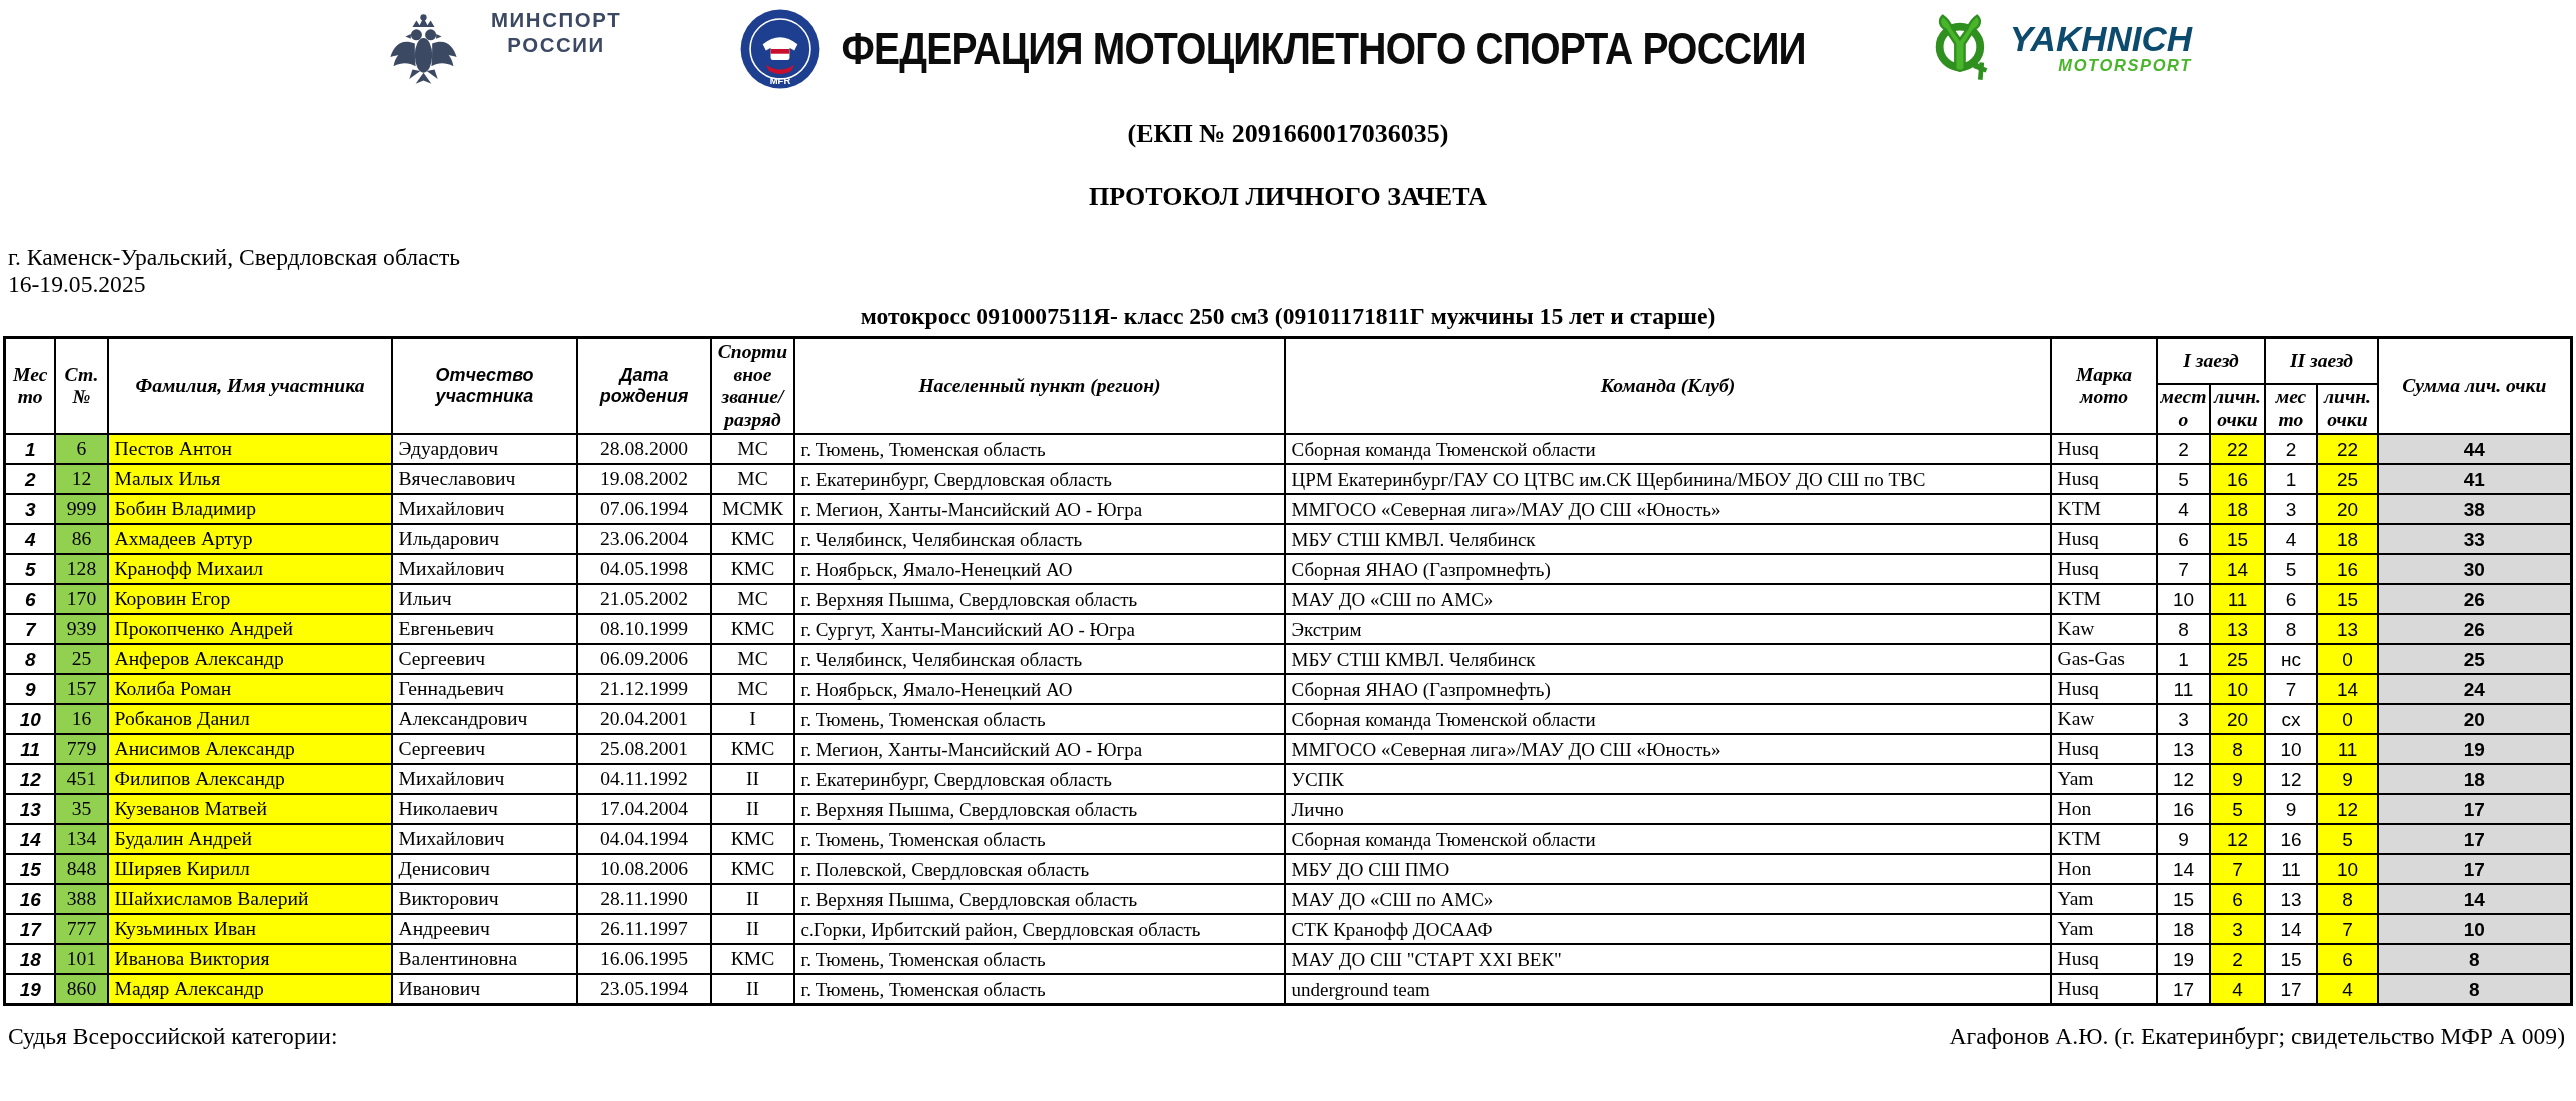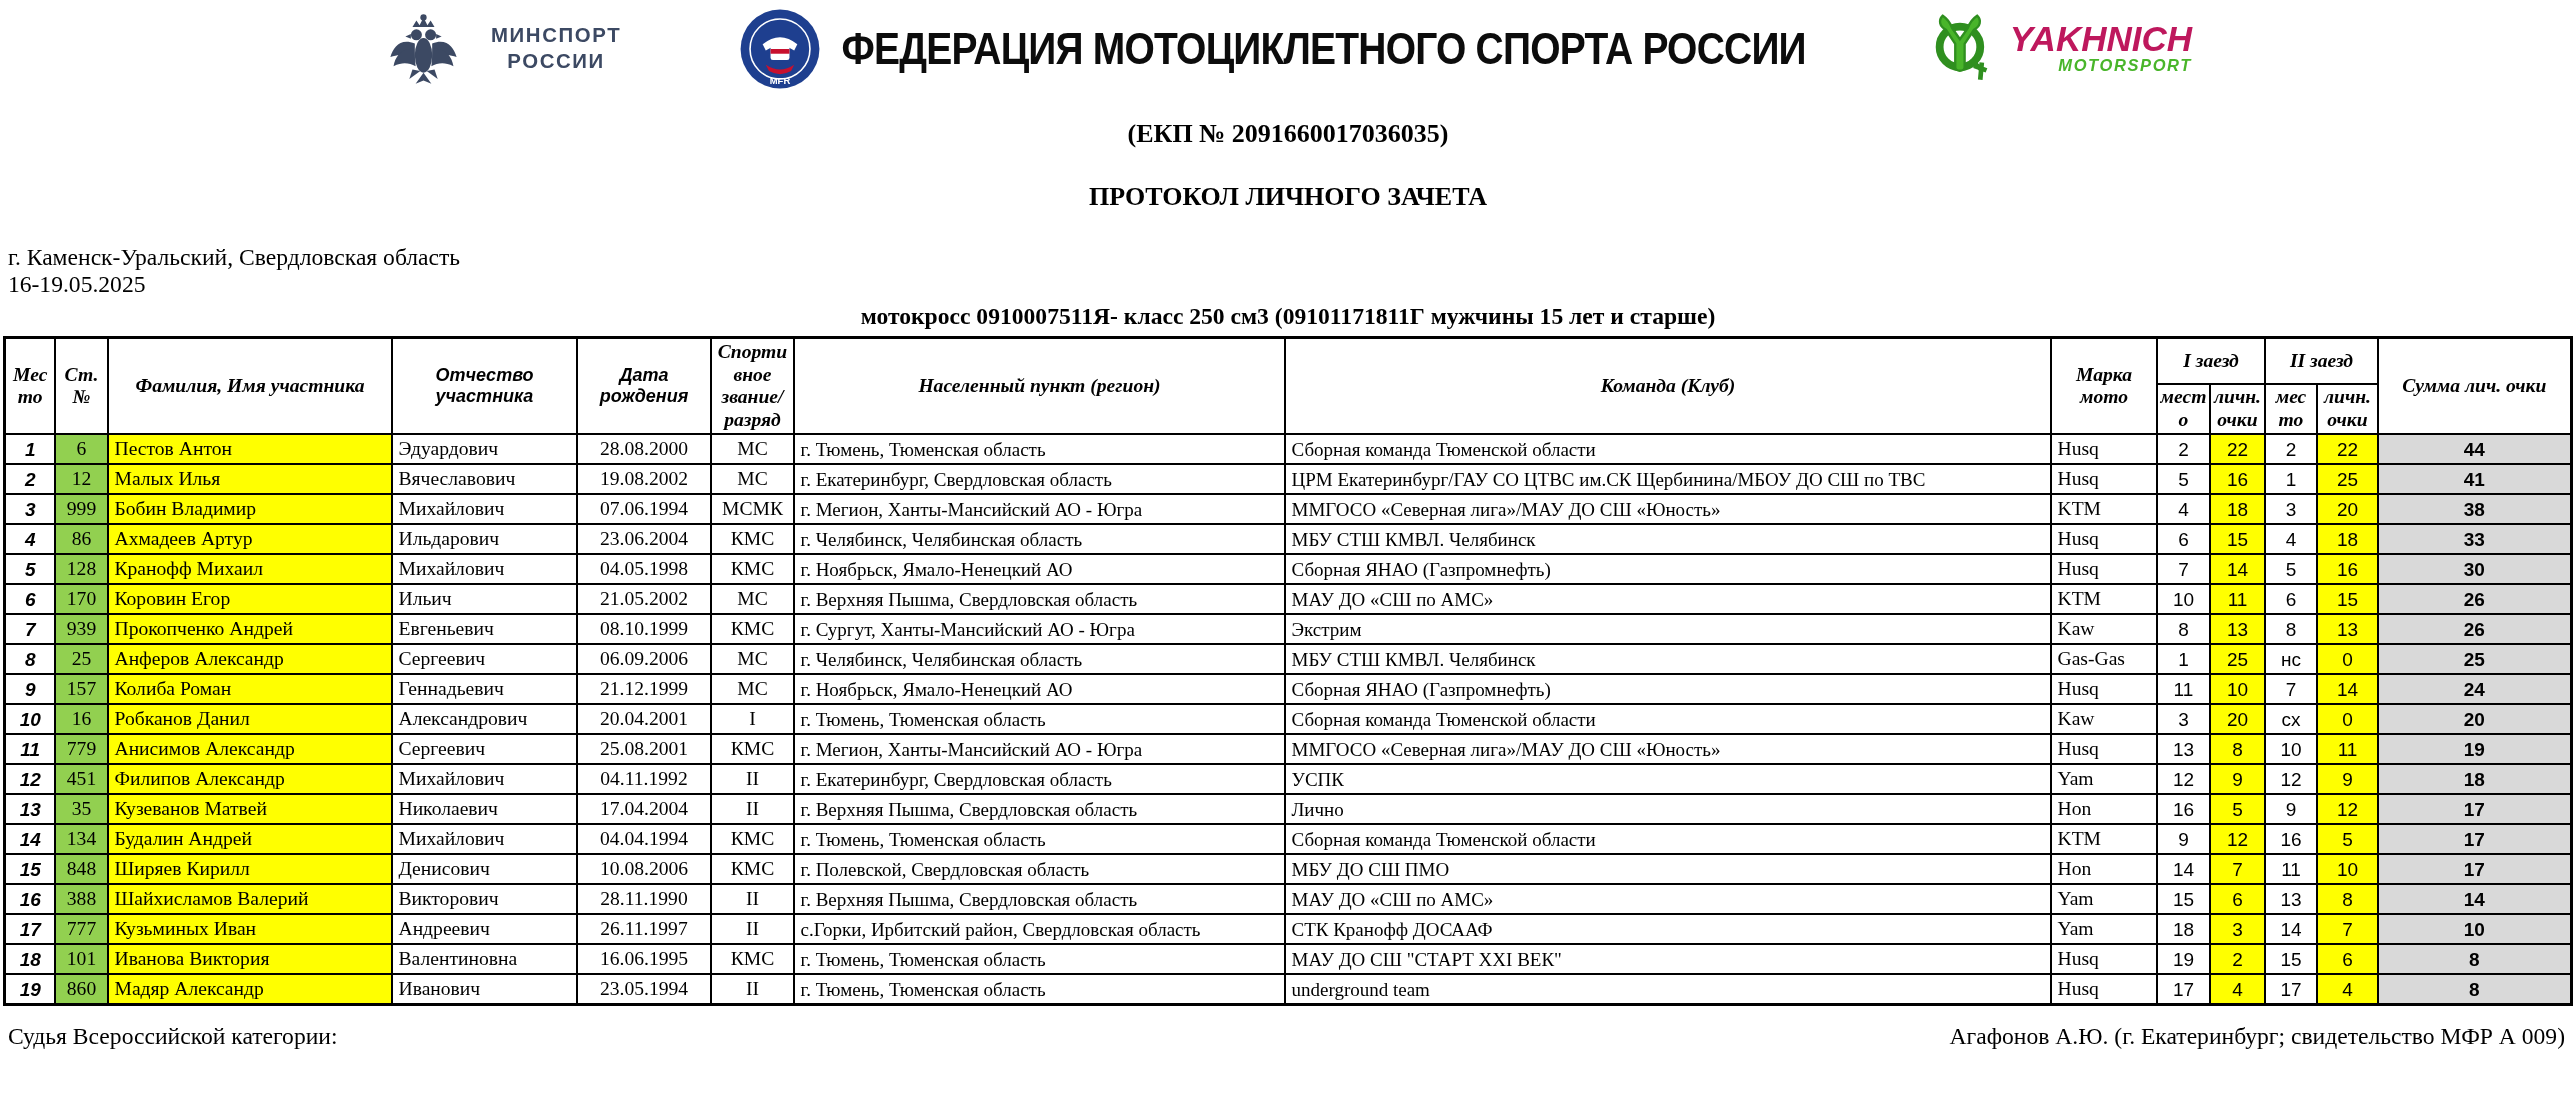--- a/index.html
+++ b/index.html
@@ -1,28 +1,28 @@
 <!DOCTYPE html>
 <html lang="ru" style="font-size:12.6px"><head>
 <meta charset="utf-8">
 <style>
   html,body{margin:0;padding:0;background:#fff;}
   body{width:2576px;height:1102px;position:relative;font-family:"Liberation Serif",serif;color:#000;overflow:hidden;}
 
   
   .logos{display:flex;align-items:center;justify-content:center;gap:118px;margin-top:6.3px;height:85px;}
-  .logo-minsport{display:flex;align-items:center;gap:28px;}
+  .logo-minsport{display:flex;align-items:flex-start;gap:28px;}
   .minsport-text{display:flex;flex-direction:column;align-items:center;font-family:"Liberation Sans",sans-serif;
     font-weight:bold;color:#3c4963;font-size:20.4px;letter-spacing:1.6px;line-height:1.25;}
   .logo-fmsr{display:flex;align-items:center;gap:20.4px;}
   .fmsr-title{font-family:"Liberation Sans",sans-serif;font-weight:900;font-size:39px;letter-spacing:-0.8px;
     transform:scaleY(1.15);color:#0c0c0c;white-space:nowrap;}
   .logo-yakhnich{display:flex;align-items:center;gap:11px;}
   .yak-text{display:flex;flex-direction:column;align-items:flex-end;}
-  .yak-title{font-family:"Liberation Sans",sans-serif;font-weight:900;font-style:italic;font-size:35px;color:#be185d;line-height:1;}
+  .yak-title{font-family:"Liberation Sans",sans-serif;font-weight:900;font-style:italic;font-size:35px;color:#0c4a6e;line-height:1;}
   .yak-sub{font-family:"Liberation Sans",sans-serif;font-weight:bold;font-style:italic;font-size:16.5px;color:#49b52a;letter-spacing:1.6px;line-height:1.2;}
 
   
   .title-block{text-align:center;margin-top:27px;font-weight:bold;font-size:26px;line-height:1.25;}
   .title-line3{margin-top:30px;}
   .meta-row{display:flex;justify-content:space-between;margin-top:31px;padding:0 11px 0 7.9px;font-size:23.6px;flex-direction:column;}
   .class-line{text-align:center;font-weight:bold;font-size:23.6px;margin-top:4.7px;}
 
   
   table.results{border-collapse:collapse;table-layout:fixed;width:2563px;margin:6.3px auto 0;border:3.9px solid #000;}

